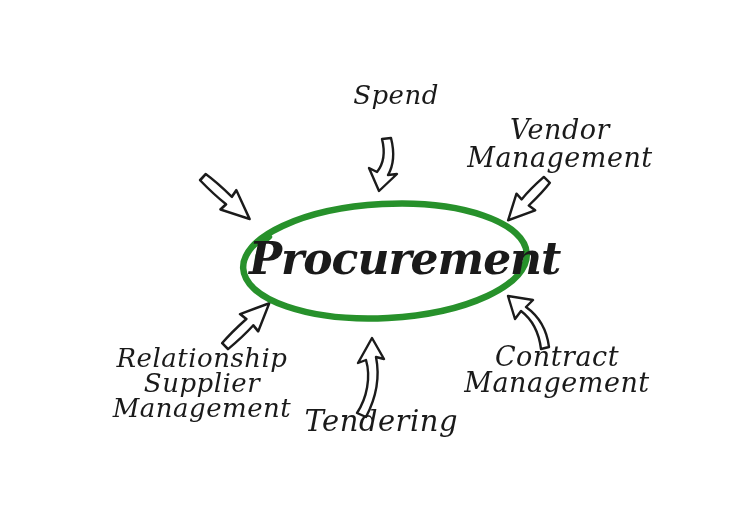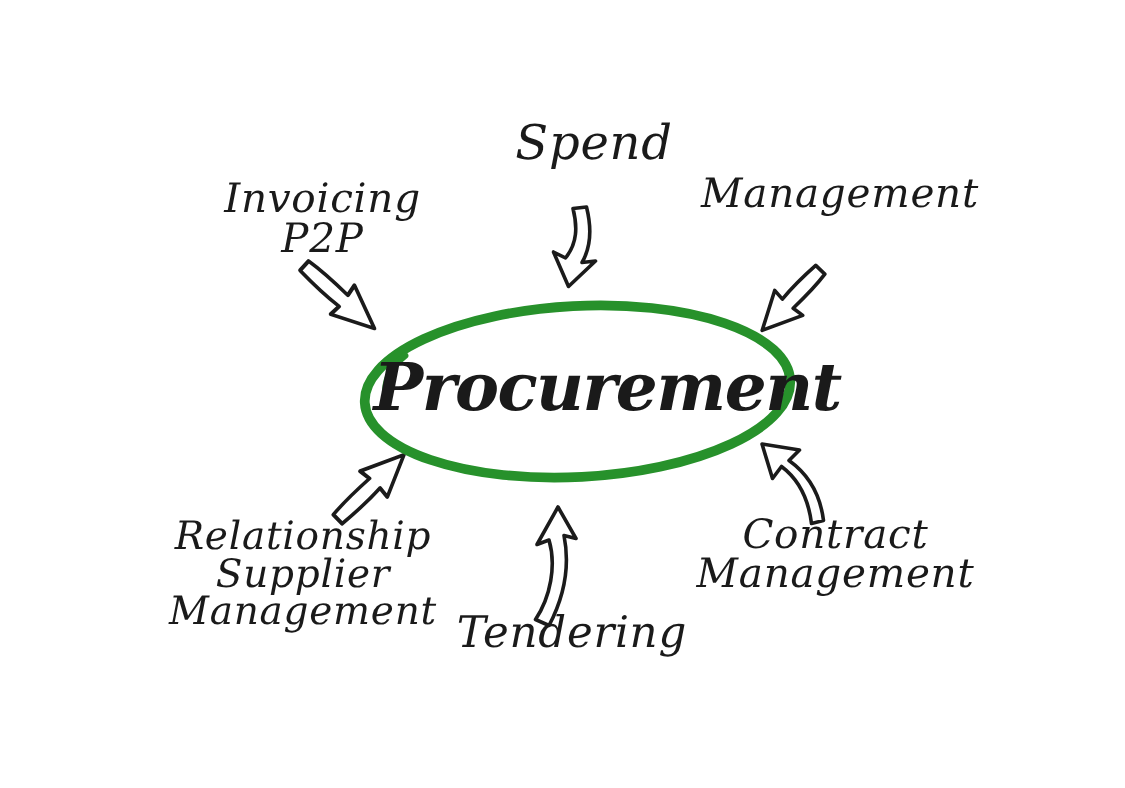--- a/index.html
+++ b/index.html
@@ -21,21 +21,21 @@
     position: absolute;
     text-align: center;
     font-style: italic;
     font-size: 27px;
     line-height: 26px;
     letter-spacing: 0.5px;
     white-space: nowrap;
   }
   .node-label span { display: block; }
   .label-invoicing   { left: 130px; top: 119px; width: 170px; line-height: 27px; }
-  .label-spend       { left: 326px; top:  84px; width: 140px; font-size: 32px; line-height: 23px; }
+  .label-spend       { left: 326px; top:  84px; width: 140px; font-size: 26px; line-height: 23px; }
   .label-vendor      { left: 465px; top: 116px; width: 190px; line-height: 28px; }
   .label-supplier    { left: 112px; top: 346px; width: 180px; font-size: 26px; line-height: 25px; }
   .label-tendering   { left: 298px; top: 408px; width: 160px; font-size: 29px; text-align: right; }
   .label-contract    { left: 462px; top: 344px; width: 190px; line-height: 26px; }
   .center-label {
     position: absolute;
     left: 249px; top: 234px; width: 280px;
     text-align: right;
     font-style: italic;
     font-weight: bold;
@@ -65,30 +65,27 @@
     </g>
 
     <g fill="none" stroke-linecap="round">
       <ellipse cx="385" cy="261" rx="142" ry="57" stroke-width="6.5" transform="rotate(-3 385 261)" stroke="#27912b"></ellipse>
       <path d="M 270,237 C 261,244 256,253 257,265" stroke-width="4.5" stroke="#27912b"></path>
     </g>
   </svg>
 
   <div class="center-label">Procurement</div>
 
-  <div class="node-label label-invoicing">
-    <span>Invoicing</span>
-    <span>P2P</span>
-  </div>
 
   <div class="node-label label-spend">
     <span>Spend</span>
   </div>
 
   <div class="node-label label-vendor">
+    <span>Vendor</span>
     <span>Management</span>
   </div>
 
   <div class="node-label label-supplier">
     <span>Relationship</span>
     <span>Supplier</span>
     <span>Management</span>
   </div>
 
   <div class="node-label label-tendering">

